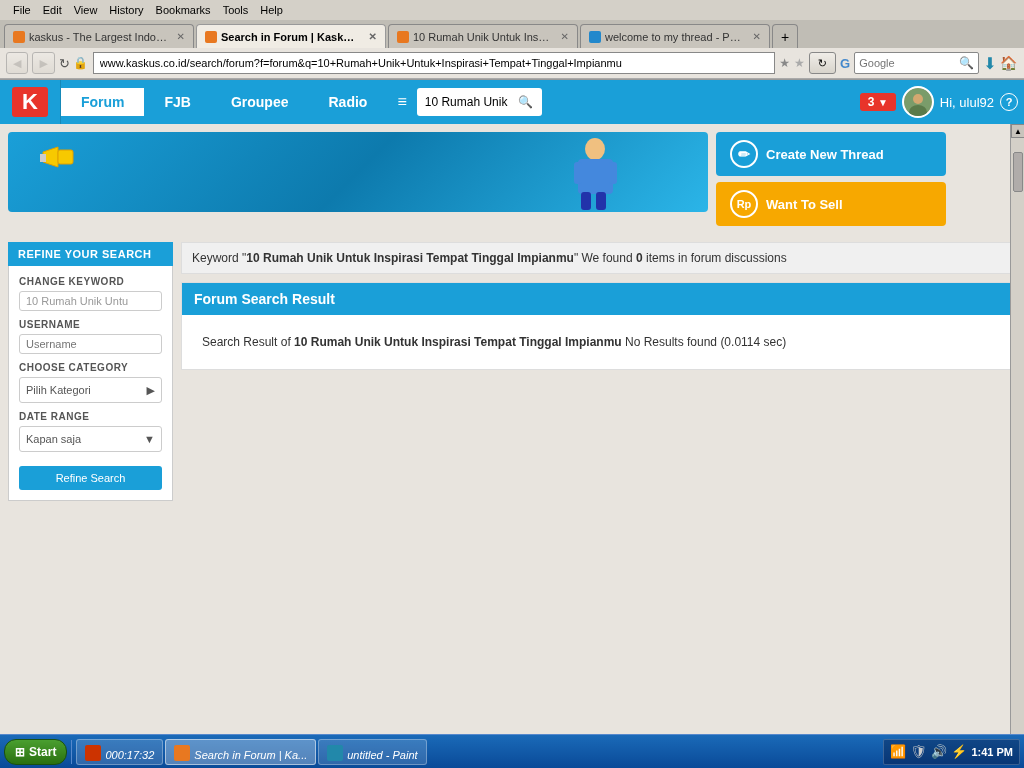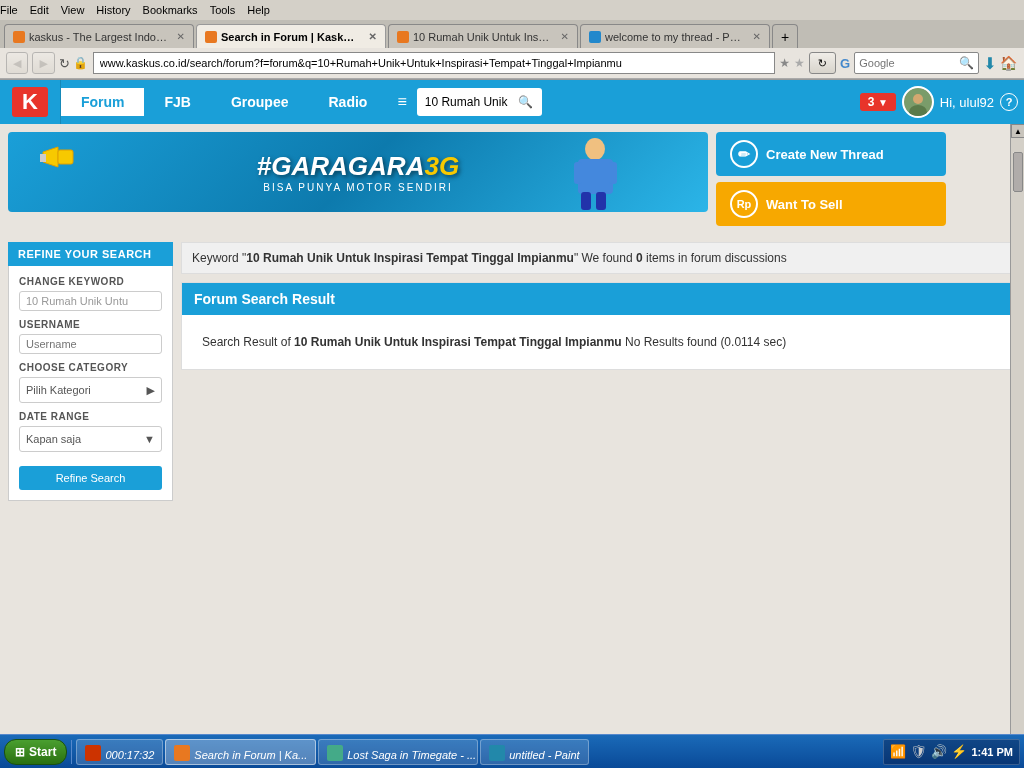--- a/index.html
+++ b/index.html
@@ -4,21 +4,21 @@
   <style>
     * { margin: 0; padding: 0; box-sizing: border-box; }
     body { font-family: Arial, sans-serif; font-size: 12px; background: #d4d0c8; width: 1024px; height: 768px; overflow: hidden; }
 
     
     .menu-bar {
       background: #d4d0c8;
       display: flex;
       align-items: center;
       height: 20px;
-      padding: 0 0;
+      padding: 0 13px;
       font-size: 11px;
       gap: 12px;
     }
     .menu-bar span { cursor: pointer; }
 
     
     .browser-chrome {
       background: #e8e4de;
       border-bottom: 1px solid #999;
     }
@@ -626,26 +626,20 @@
           <ellipse cx="14" cy="24" rx="9" ry="7" fill="#5a7a4a"></ellipse>
         </svg>
       </div>
       <span>Hi, ulul92</span>
       <div class="nav-help">?</div>
     </div>
   </div>
 
   <div class="banner-area">
     <div class="banner-img">
-      <div style="text-align:center;">
-        <div style="color:white;font-size:26px;font-weight:900;font-style:italic;text-shadow:2px 2px 4px rgba(0,0,0,0.5);">
-          #GARAGARA<span style="color:#f7c900;">3G</span>
-        </div>
-        <div style="color:white;font-size:10px;letter-spacing:2px;">BISA PUNYA MOTOR SENDIRI</div>
-      </div>
 
       <div style="position:absolute;right:80px;bottom:0;width:60px;height:75px;display:flex;align-items:flex-end;">
         <svg width="55" height="75">
           <ellipse cx="27" cy="12" rx="10" ry="11" fill="#f0c080"></ellipse>
           <rect x="10" y="22" width="35" height="35" rx="4" fill="#4488dd"></rect>
           <rect x="6" y="25" width="8" height="22" rx="3" fill="#4488dd"></rect>
           <rect x="41" y="25" width="8" height="22" rx="3" fill="#4488dd"></rect>
           <rect x="13" y="55" width="10" height="18" rx="3" fill="#2233aa"></rect>
           <rect x="28" y="55" width="10" height="18" rx="3" fill="#2233aa"></rect>
         </svg>
@@ -728,24 +722,20 @@
   <div class="taskbar-divider"></div>
   <div class="taskbar-item">
     <div class="taskbar-icon" style="background:#cc3300;"></div>
     <span>000:17:32</span>
   </div>
   <div class="taskbar-item active">
     <div class="taskbar-icon taskbar-icon-ff"></div>
     <span>Search in Forum | Ka...</span>
   </div>
   <div class="taskbar-item">
-    <div class="taskbar-icon taskbar-icon-ls"></div>
-    <span>Lost Saga in Timegate - ...</span>
-  </div>
-  <div class="taskbar-item">
     <div class="taskbar-icon taskbar-icon-paint"></div>
     <span>untitled - Paint</span>
   </div>
   <div class="taskbar-spacer"></div>
   <div class="sys-tray">
     <span class="sys-icon">📶</span>
     <span class="sys-icon">🛡</span>
     <span class="sys-icon">🔊</span>
     <span class="sys-icon">⚡</span>
     <span class="sys-time">1:41 PM</span>

